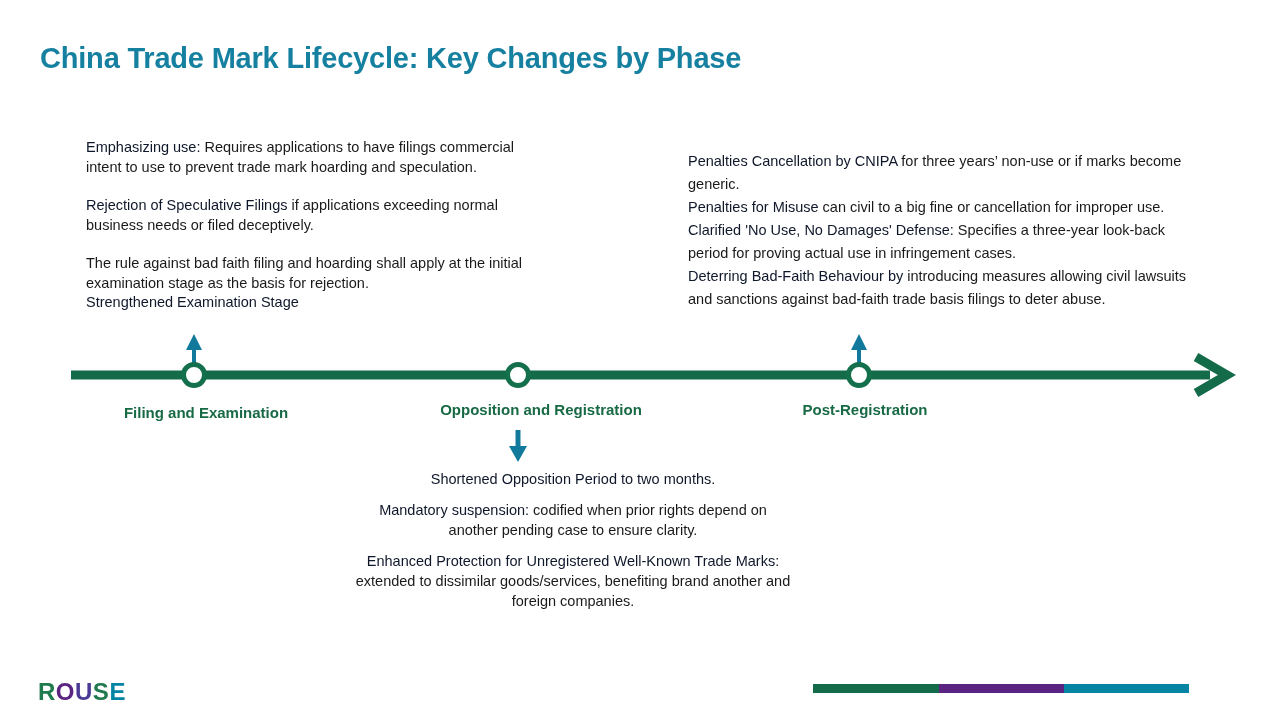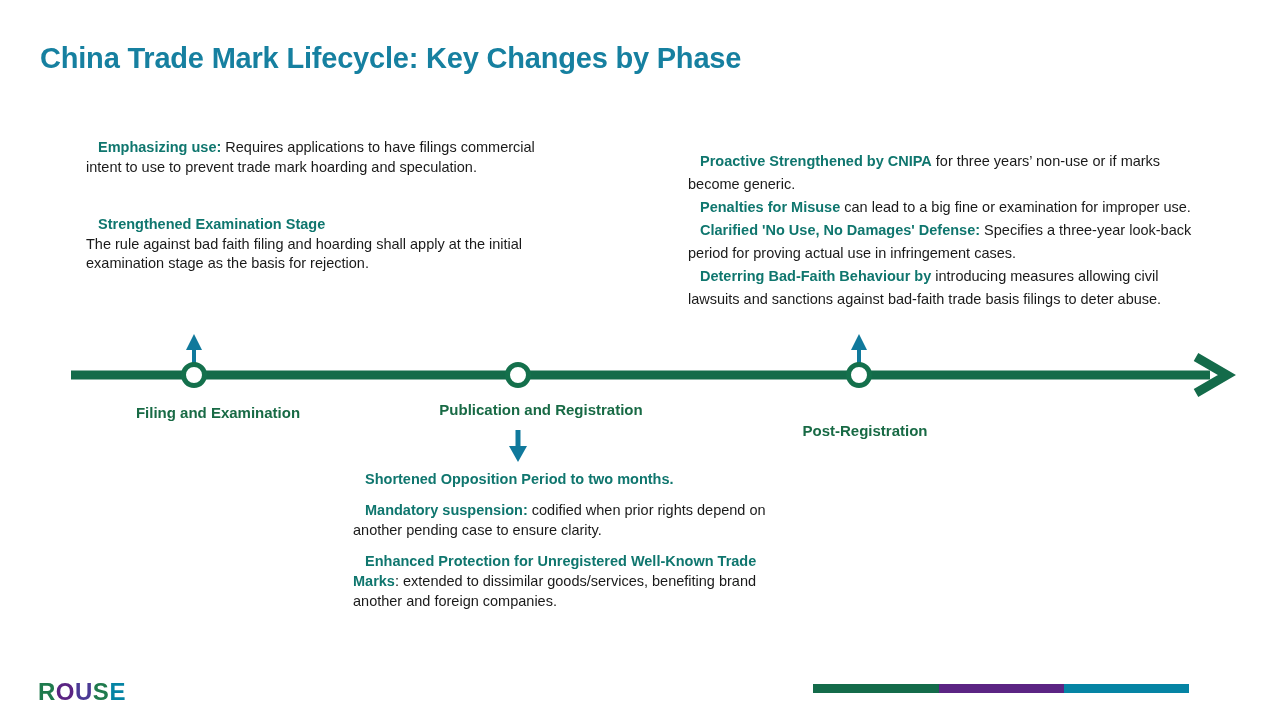--- a/index.html
+++ b/index.html
@@ -42,41 +42,41 @@
   .block .para {
     margin: 0 0 0 0;
   }
   .block .para + .para {
     margin-top: 0px;
   }
   .block .spacer {
     height: 19px;
   }
   .lead {
-    font-weight: bold;
-    color: #0f766e;
-    margin-left: 12px;
+    font-weight: normal;
+    color: #0f172a;
   }
 
   #block-left {
     left: 86px;
     top: 138px;
     width: 460px;
   }
   #block-right {
     left: 688px;
     top: 150px;
     width: 515px;
     line-height: 23px;
   }
   #block-bottom {
     left: 353px;
     top: 469px;
     width: 440px;
     line-height: 20px;
+    text-align: center;
   }
   #block-bottom .spacer { height: 11px; }
 
   
   #timeline {
     position: absolute;
     left: 0;
     top: 0;
     width: 1280px;
     height: 720px;
@@ -84,23 +84,23 @@
   }
 
   .phase-label {
     position: absolute;
     font-size: 15px;
     font-weight: bold;
     color: #186a45;
     white-space: nowrap;
     transform: translateX(-50%);
   }
-  #phase-label-0 { left: 218px; top: 404px; }
+  #phase-label-0 { left: 206px; top: 404px; }
   #phase-label-1 { left: 541px; top: 401px; }
-  #phase-label-2 { left: 865px; top: 401px; margin-top: 21px; }
+  #phase-label-2 { left: 865px; top: 401px; }
 
   
   .logo {
     position: absolute;
     left: 38px;
     top: 681px;
     font-size: 24px;
     font-weight: bold;
     letter-spacing: 0.5px;
     line-height: 22px;
@@ -137,34 +137,35 @@
 
     <line x1="518" y1="430" x2="518" y2="449" stroke="#10799c" stroke-width="5"></line>
     <polygon points="518,462 509,446 527,446" fill="#10799c"></polygon>
 
     <circle cx="194" cy="375" r="10.5" fill="#ffffff" stroke="#14704c" stroke-width="5"></circle>
     <circle cx="518" cy="375" r="10.5" fill="#ffffff" stroke="#14704c" stroke-width="5"></circle>
     <circle cx="859" cy="375" r="10.5" fill="#ffffff" stroke="#14704c" stroke-width="5"></circle>
   </svg>
 
   <div class="phase-label" id="phase-label-0">Filing and Examination</div>
-  <div class="phase-label" id="phase-label-1">Publication and Registration</div>
+  <div class="phase-label" id="phase-label-1">Opposition and Registration</div>
   <div class="phase-label" id="phase-label-2">Post-Registration</div>
 
   <div class="block" id="block-left">
     <p class="para"><span class="lead">Emphasizing use:</span><span> Requires applications to have filings commercial intent to use to prevent trade mark hoarding and speculation.</span></p>
     <div class="spacer"></div>
+    <p class="para"><span class="lead">Rejection of Speculative Filings</span><span> if applications exceeding normal business needs or filed deceptively.</span></p>
     <div class="spacer"></div>
+    <p class="para"><span>The rule against bad faith filing and hoarding shall apply at the initial examination stage as the basis for rejection.</span></p>
     <p class="para"><span class="lead">Strengthened Examination Stage</span></p>
-    <p class="para"><span>The rule against bad faith filing and hoarding shall apply at the initial examination stage as the basis for rejection.</span></p>
   </div>
 
   <div class="block" id="block-right">
-    <p class="para"><span class="lead">Proactive Strengthened by CNIPA</span><span> for three years’ non-use or if marks become generic.</span></p>
-    <p class="para"><span class="lead">Penalties for Misuse</span><span> can lead to a big fine or examination for improper use.</span></p>
+    <p class="para"><span class="lead">Penalties Cancellation by CNIPA</span><span> for three years’ non-use or if marks become generic.</span></p>
+    <p class="para"><span class="lead">Penalties for Misuse</span><span> can civil to a big fine or cancellation for improper use.</span></p>
     <p class="para"><span class="lead">Clarified 'No Use, No Damages' Defense:</span><span> Specifies a three-year look-back period for proving actual use in infringement cases.</span></p>
     <p class="para"><span class="lead">Deterring Bad-Faith Behaviour by</span><span> introducing measures allowing civil lawsuits and sanctions against bad-faith trade basis filings to deter abuse.</span></p>
   </div>
 
   <div class="block" id="block-bottom">
     <p class="para"><span class="lead">Shortened Opposition Period to two months.</span></p>
     <div class="spacer"></div>
     <p class="para"><span class="lead">Mandatory suspension:</span><span> codified when prior rights depend on another pending case to ensure clarity.</span></p>
     <div class="spacer"></div>
     <p class="para"><span class="lead">Enhanced Protection for Unregistered Well-Known Trade Marks</span><span>: extended to dissimilar goods/services, benefiting brand another and foreign companies.</span></p>

